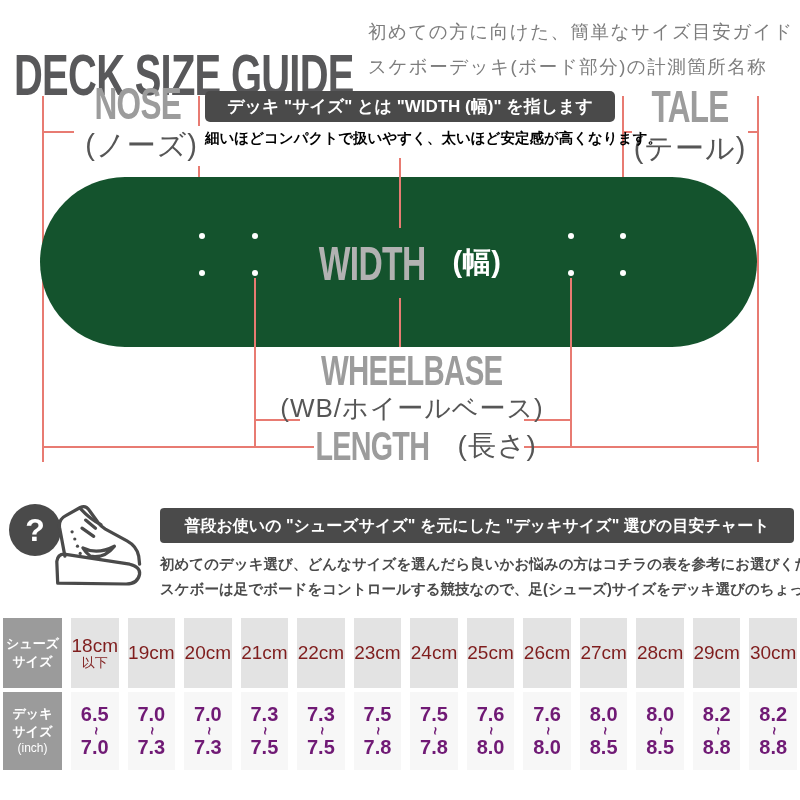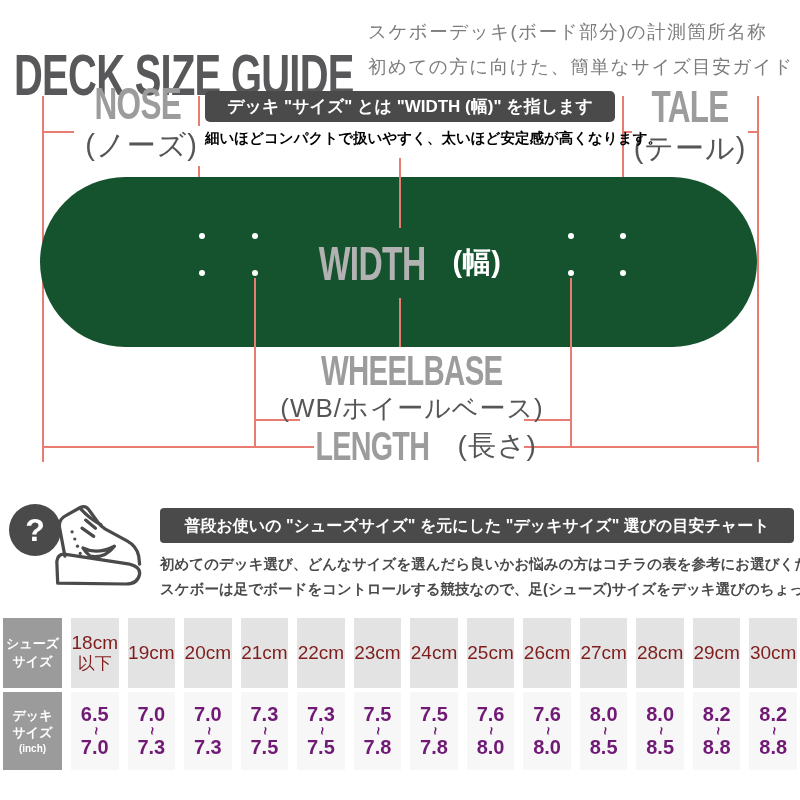--- a/index.html
+++ b/index.html
@@ -52,36 +52,36 @@
   .shoe{left:46px;top:500px;z-index:2;}
   .banner2{left:160px;top:508px;width:634px;height:35px;background:#4a4a4a;border-radius:4px;
            color:#fff;font-weight:bold;font-size:16px;line-height:35px;text-align:center;white-space:nowrap;}
   .para{left:160px;top:552px;width:640px;font-size:14.5px;font-weight:bold;color:#4a4a4a;
         line-height:1.7;white-space:nowrap;}
   
   .size-table{position:absolute;left:3px;top:618px;width:794px;display:grid;
               grid-template-columns:59px repeat(13,1fr);grid-template-rows:70px 78px;gap:4px 9px;}
   .cell{display:flex;flex-direction:column;align-items:center;justify-content:center;text-align:center;}
   .th{background:#9b9b9b;color:#fff;font-weight:bold;font-size:13px;line-height:1.35;}
-  .th .inch{font-size:10px;font-weight:bold;}
+  .th .inch{font-size:12px;font-weight:normal;}
   .shoe-c{background:#e3e3e3;color:#7f1d1d;font-size:19px;line-height:1.15;}
   .shoe-c .ss:empty{display:none;}
-  .shoe-c .ss{font-size:17px;}
+  .shoe-c .ss{font-size:13px;}
   .dsz{background:#f7f7f7;color:#701a75;font-weight:bold;font-size:20px;line-height:1.05;}
   .tl{display:inline-block;transform:rotate(90deg);font-size:14px;line-height:.7;margin:1px 0;}
 </style>
 </head>
 <body>
 
 <div class="page">
 
   <h1 class="abs title cond cond-l">DECK SIZE GUIDE</h1>
   <div class="abs handwriting">
+    <div>初めての方に向けた、簡単なサイズ目安ガイド</div>
     <div>スケボーデッキ(ボード部分)の計測箇所名称</div>
-    <div>初めての方に向けた、簡単なサイズ目安ガイド</div>
   </div>
 
   <div class="rl v z0" style="left:42px;top:96px;height:366px"></div>
   <div class="rl v z0" style="left:757px;top:96px;height:366px"></div>
   <div class="rl v z0" style="left:198px;top:96px;height:82px"></div>
   <div class="rl v z0" style="left:622px;top:96px;height:82px"></div>
   <div class="rl h z0" style="left:44px;top:131px;width:30px"></div>
   <div class="rl h z0" style="left:168px;top:131px;width:30px"></div>
   <div class="rl h z0" style="left:624px;top:131px;width:26px"></div>
   <div class="rl h z0" style="left:731px;top:131px;width:26px"></div>

